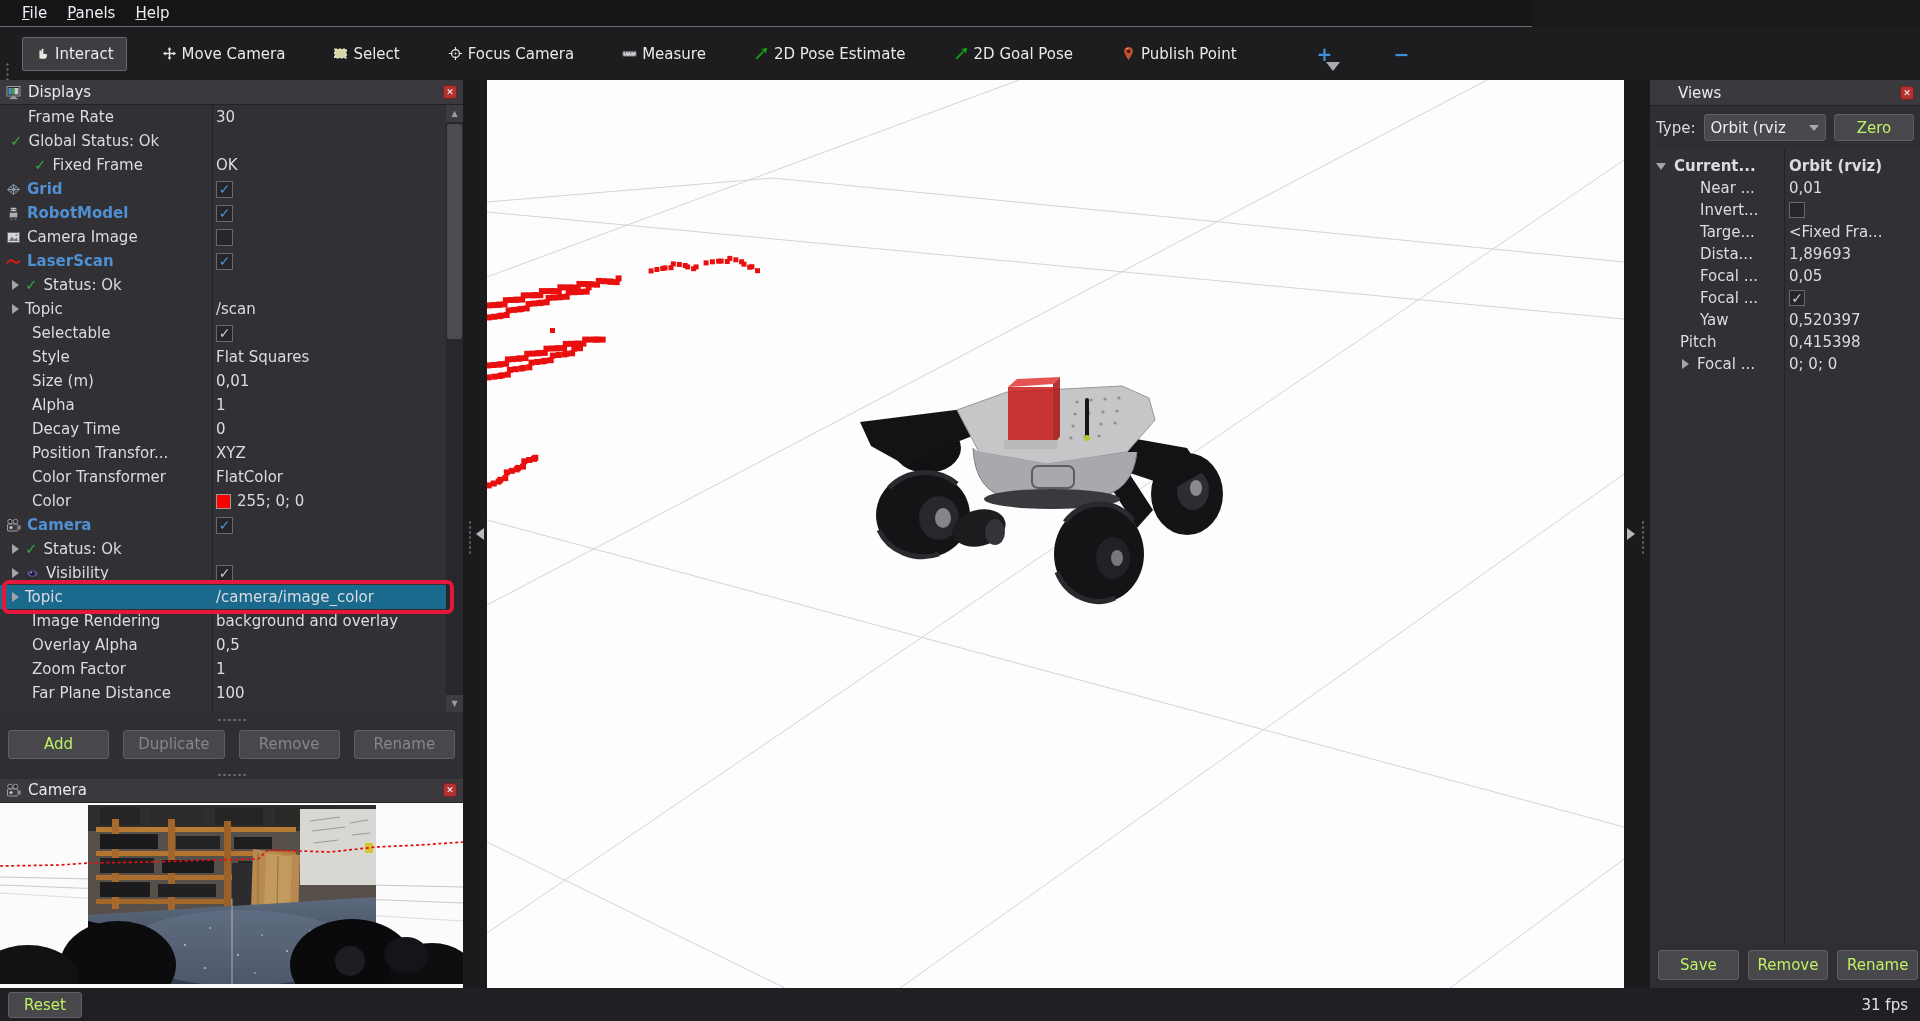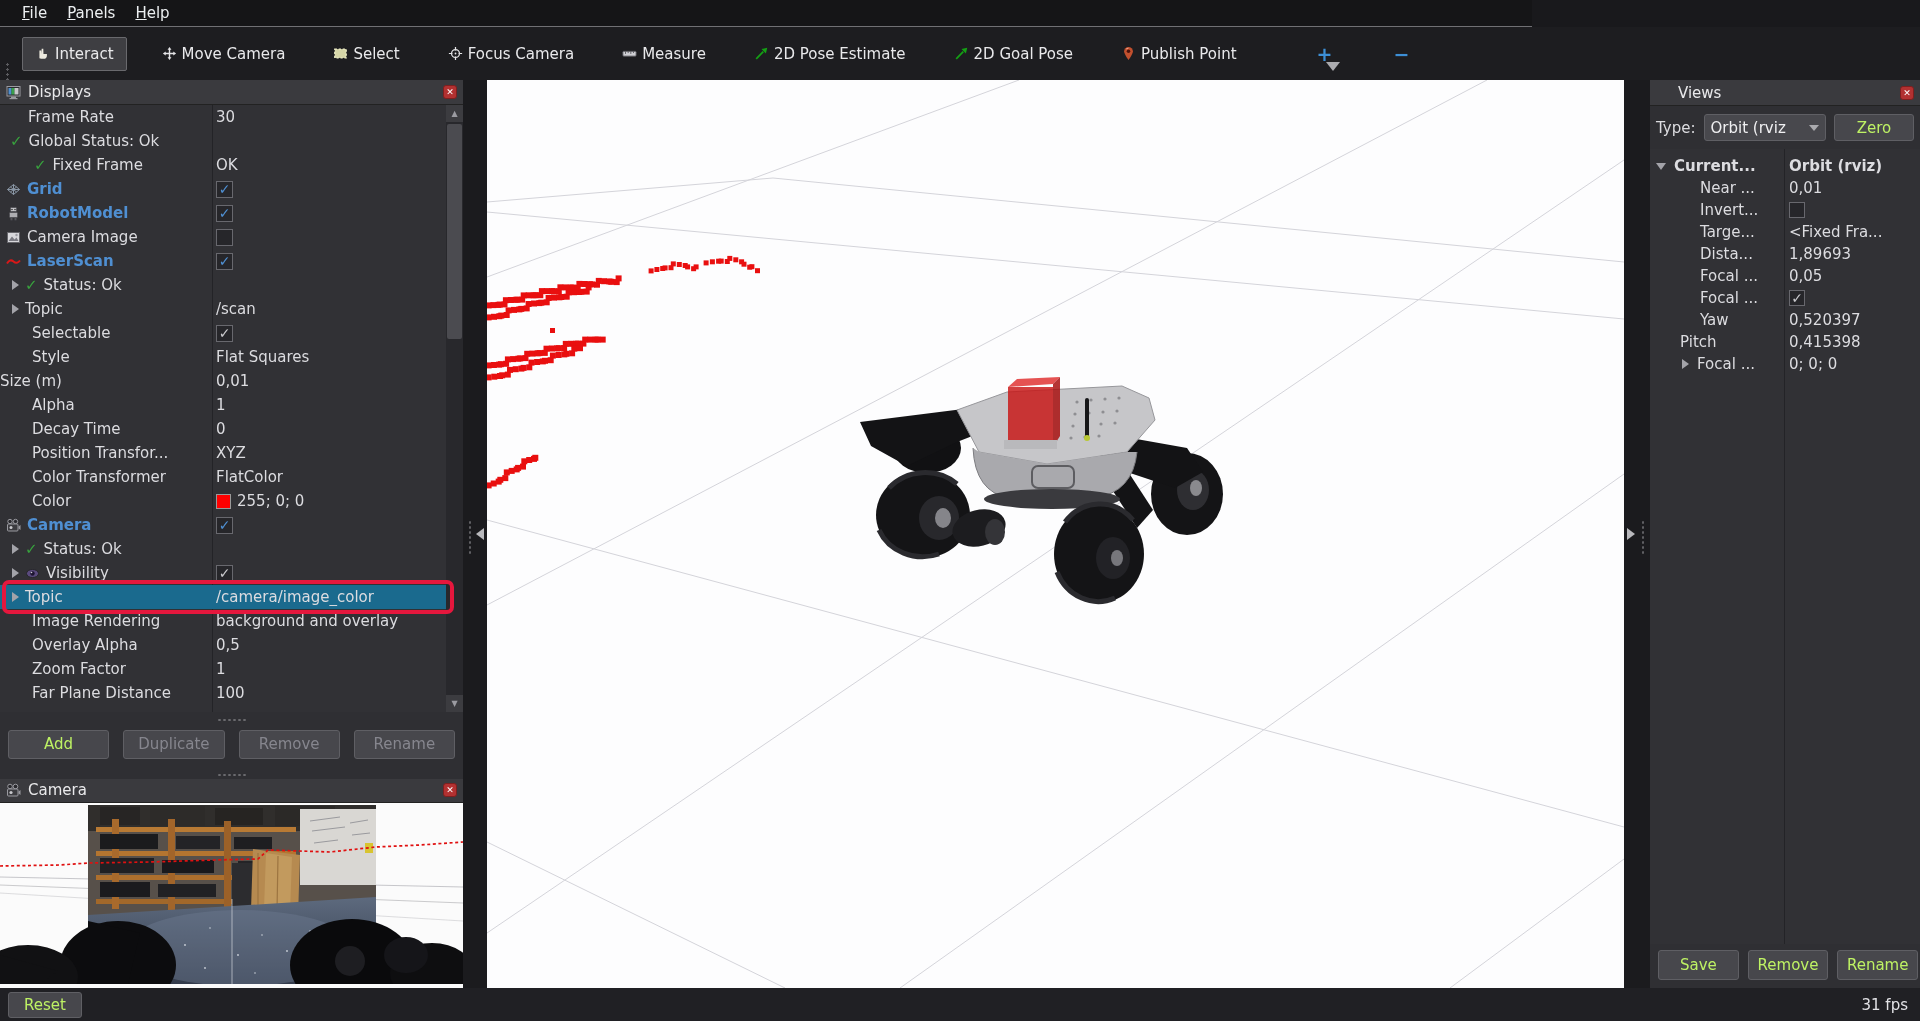--- a/index.html
+++ b/index.html
@@ -322,21 +322,21 @@
           </div>
           <div class="trow">
             <div class="trow-name" style="padding-left: 32px;">
               <span class="">Style</span>
             </div>
             <div class="trow-val">
               <span>Flat Squares</span>
             </div>
           </div>
           <div class="trow">
-            <div class="trow-name" style="">
+            <div class="trow-name" style="padding-left: 32px;">
               <span class="">Size (m)</span>
             </div>
             <div class="trow-val">
               <span>0,01</span>
             </div>
           </div>
           <div class="trow">
             <div class="trow-name" style="padding-left: 32px;">
               <span class="">Alpha</span>
             </div>

